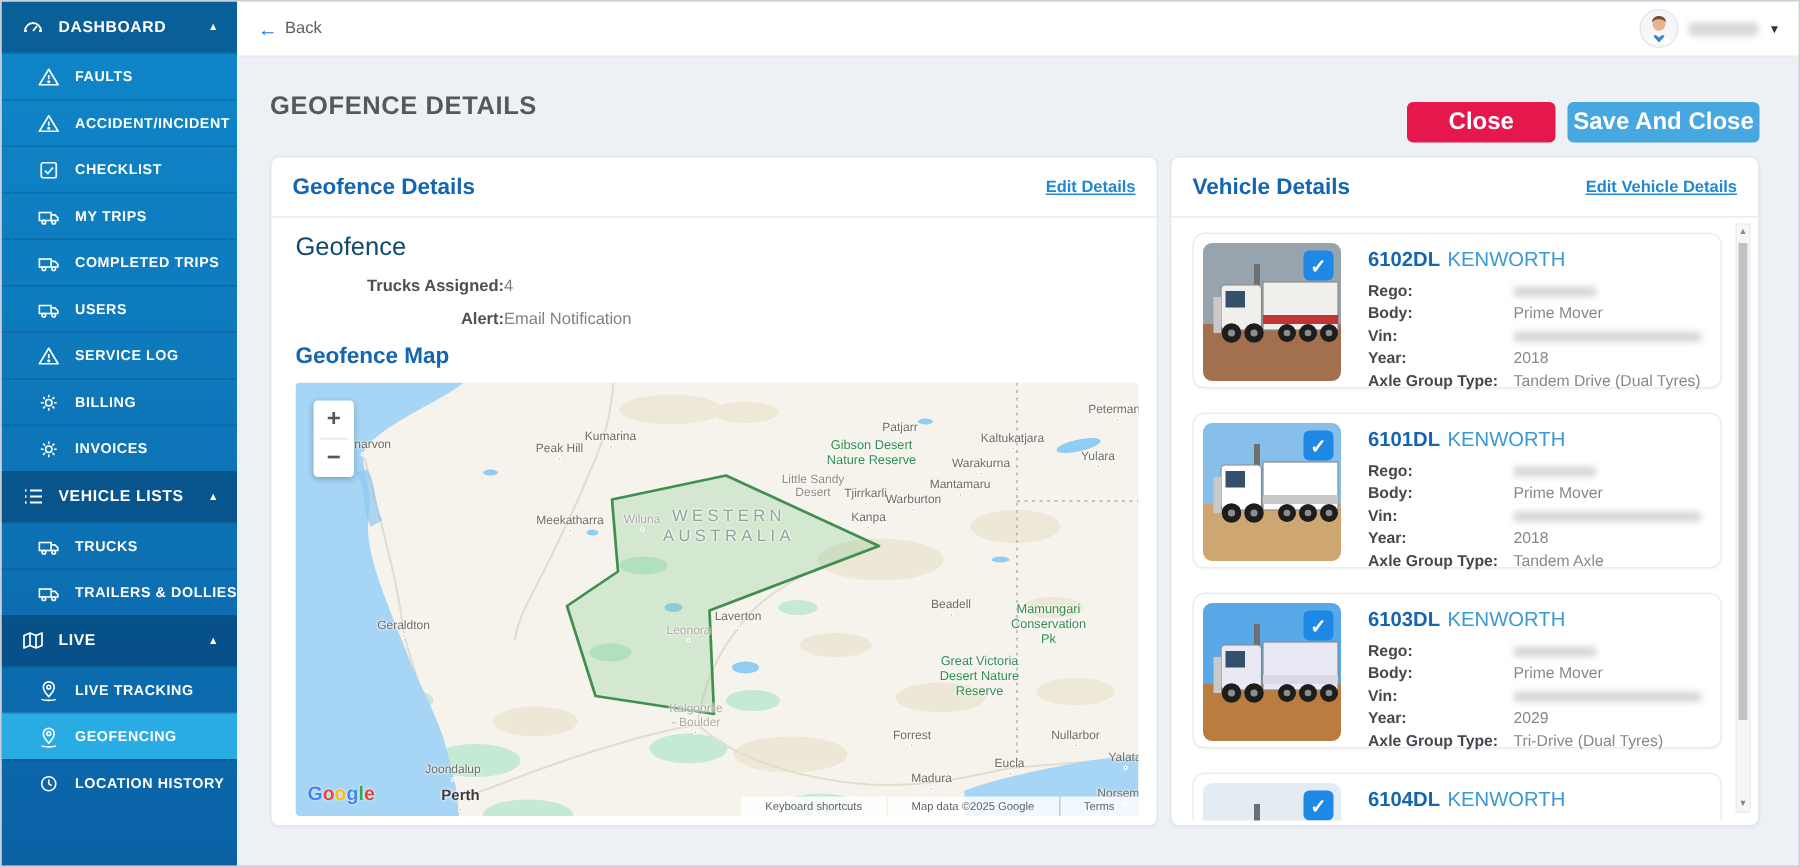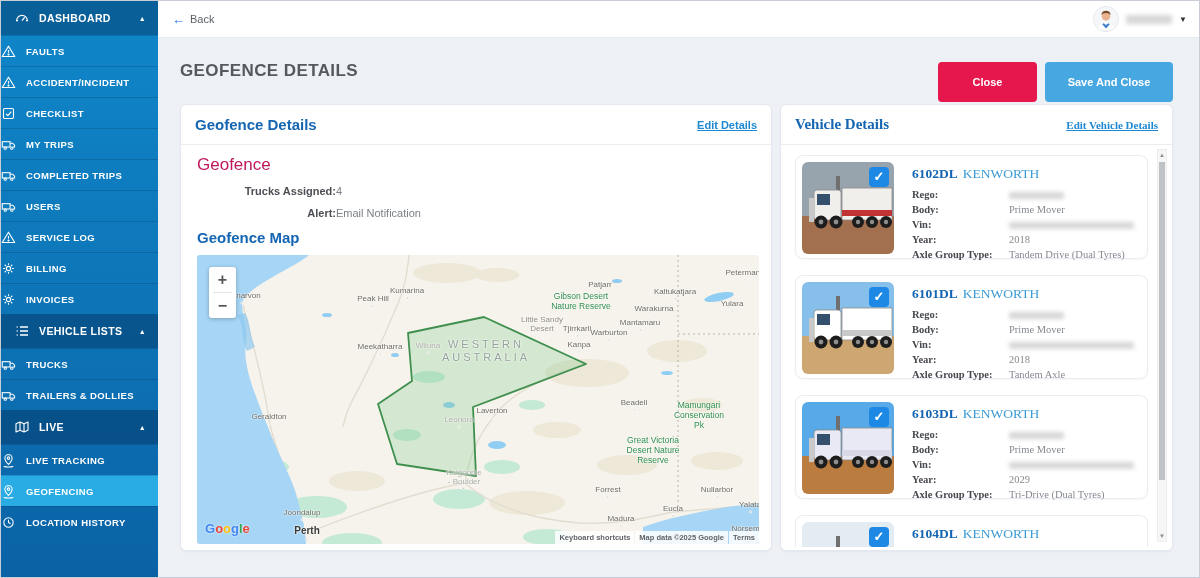--- a/index.html
+++ b/index.html
@@ -9,21 +9,21 @@
   
   .sidebar { position:absolute; left:0; top:0; width:157px; height:578px;
     background:linear-gradient(180deg,#0f87ca 0%, #0d74b6 55%, #0a62a5 100%); z-index:5; }
   .brand { height:42px; display:flex; align-items:center; gap:8px; padding-left:13px; }
   .brand svg { width:24px; height:24px; }
   .brand-name { color:#fff; font-size:17px; font-weight:bold; letter-spacing:.2px; }
   .side-header { height:34px; display:flex; align-items:center; gap:9px; padding:0 12px 0 13px;
     background:rgba(2,44,86,.42); color:#fff; font-size:10.5px; font-weight:bold; letter-spacing:.4px; cursor:pointer; }
   .side-header .icn { width:16px; height:16px; flex:0 0 16px; }
   .side-header .caret { margin-left:auto; font-size:7px; }
-  .side-item { height:31px; display:flex; align-items:center; gap:10px; 
+  .side-item { height:31px; display:flex; align-items:center; gap:10px; padding-left:24px;
     color:#fff; font-size:9.5px; font-weight:bold; letter-spacing:.4px;
     border-top:1px solid rgba(0,30,60,.18); cursor:pointer; }
   .side-item .icn { width:15px; height:15px; flex:0 0 15px; }
   .side-item.active { background:#29abe4; }
   .icn svg { width:100%; height:100%; display:block; }
 
   
   .topbar { position:absolute; left:157px; top:0; width:1043px; height:37px; background:#fff;
     border-bottom:1px solid #e8eaee; display:flex; align-items:center; justify-content:space-between;
     padding:0 14px 0 14px; z-index:4; }
@@ -34,37 +34,37 @@
   .avatar svg { width:100%; height:100%; }
   .redacted { background:#b6b6b6; opacity:.55; filter:blur(2px); border-radius:2px; display:inline-block; }
   .user-name { width:46px; height:9px; }
   .user-caret { font-size:8px; color:#333; }
 
   
   .content { position:absolute; left:157px; top:37px; width:1043px; height:541px; }
   .page-head { height:66px; display:flex; align-items:center; justify-content:space-between; padding:0 28px 0 22px; }
   .page-title { font-size:17px; font-weight:bold; color:#55585d; letter-spacing:.4px; }
   .head-btns { display:flex; gap:8px; }
-  .btn { height:40px; border:none; border-radius:4px; color:#fff; font-size:11px; font-weight:bold;
+  .btn { height:27px; border:none; border-radius:4px; color:#fff; font-size:16px; font-weight:bold;
     font-family:"Liberation Sans",sans-serif; cursor:pointer;margin-top:21px; }
   .btn-close { width:99px; background:#e6174d; }
   .btn-save { width:128px; background:#47a7e0; }
 
   .panels { display:flex; gap:8px; padding:0 28px 0 22px; }
   .panel { background:#fff; border:1px solid #e4e8ef; border-radius:6px; height:447px;
     box-shadow:0 1px 2px rgba(40,60,90,.05); }
   .panel-hd { display:flex; align-items:center; justify-content:space-between; padding:11px 14px; }
   .panel-title { color:#1566b2; font-size:15px; font-weight:bold; }
   .panel-link { color:#1e88d2; font-size:11px; font-weight:bold; text-decoration:underline; cursor:pointer; }
   .panel-divider { height:1px; background:#ececec; }
 
   
   .panel-geo { width:592px; }
   .geo-body { padding:10px 14px 0 16px; }
-  .geo-name { color:#be185d; font-size:17px; margin-bottom:10px; }
+  .geo-name { color:#0c4a6e; font-size:17px; margin-bottom:10px; }
   .geo-row { display:flex; margin-bottom:10px; }
   .geo-label { width:139px; font-size:11px; font-weight:bold; color:#4c4f54;text-align:right; }
   .geo-value { font-size:11px; color:#7c8087; }
   .map-title { color:#1566b2; font-size:15px; font-weight:bold; margin:6px 0 9px 0; }
 
   
   .map { position:relative; width:562px; height:289px; background:#f6f3ec; overflow:hidden; border-radius:3px; cursor:grab; }
   .map svg.base { position:absolute; left:0; top:0; }
   .map-label { position:absolute; transform:translate(-50%,-50%); font-size:8px; color:#6f6c64;
     text-align:center; white-space:pre-line; line-height:1.15; text-shadow:0 0 2px #fff,0 0 2px #fff; pointer-events:none; }
@@ -76,24 +76,24 @@
   .map-label.city { color:#3b3b3b; font-size:10px; font-weight:bold; }
   .map-label.state { color:#93a29b; font-size:11px; letter-spacing:3px; }
   .zoomctl { position:absolute; left:12px; top:12px; width:27px; background:#fff; border-radius:3px;
     box-shadow:0 1px 4px rgba(0,0,0,.25); z-index:3; }
   .zoomctl .zbtn { height:25px; display:flex; align-items:center; justify-content:center;
     color:#565656; font-size:16px; font-weight:bold; cursor:pointer; }
   .zoomctl .zdiv { height:1px; background:#e6e6e6; margin:0 4px; }
   .glogo { position:absolute; left:8px; bottom:8px; font-size:13px; font-weight:bold; z-index:3; cursor:pointer;
     text-shadow:0 0 2px #fff; }
   .attrib { position:absolute; right:0; bottom:0; display:flex; z-index:3; }
-  .attrib span { background:rgba(255,255,255,.85); font-size:7.5px; color:#5f6368; padding:2px 4px; margin-left:1px; cursor:pointer;font-weight:bold; }
+  .attrib span { background:rgba(255,255,255,.85); font-size:7.5px; color:#5f6368; padding:2px 16px; margin-left:1px; cursor:pointer; }
 
   
-  .panel-veh { width:394px; position:relative;font-family:Liberation Serif, serif; }
+  .panel-veh { width:394px; position:relative; }
   .veh-list { position:absolute; left:0; right:0; top:42px; bottom:3px; overflow:hidden; padding:8px 24px 0 14px; }
   .veh-card { border:1px solid #e9edf3; border-radius:8px; background:#fff; box-shadow:0 1px 2px rgba(40,60,90,.04);
     padding:6px; display:flex; gap:18px; margin-bottom:16px; height:104px; }
   .veh-img { position:relative; width:92px; height:92px; flex:0 0 92px; border-radius:6px; overflow:hidden; }
   .veh-img svg { width:100%; height:100%; display:block; }
   .veh-check { position:absolute; top:5px; right:5px; width:20px; height:20px; background:#1e88e5; border-radius:4px;
     color:#fff; font-size:13px; font-weight:bold; display:flex; align-items:center; justify-content:center; cursor:pointer; }
   .veh-info { padding-top:2px; flex:1; }
   .veh-title { margin-bottom:5px; }
   .veh-id { color:#1566b2; font-size:13.5px; font-weight:bold; }

